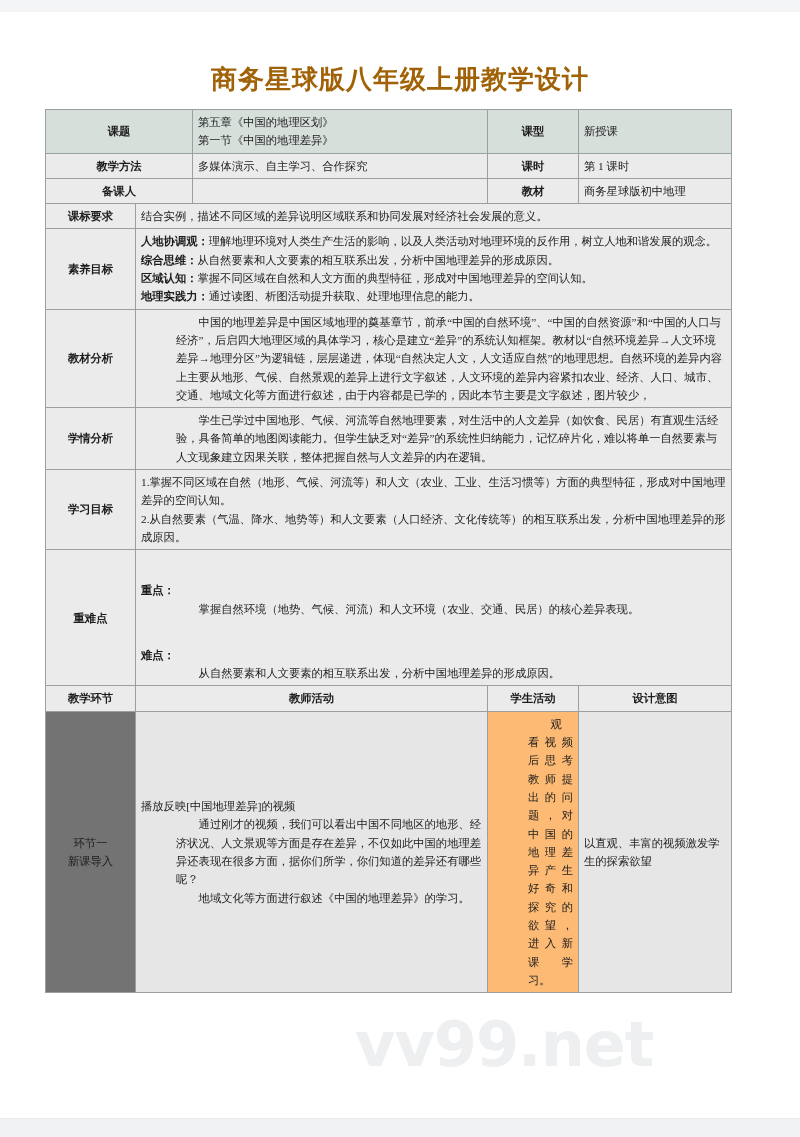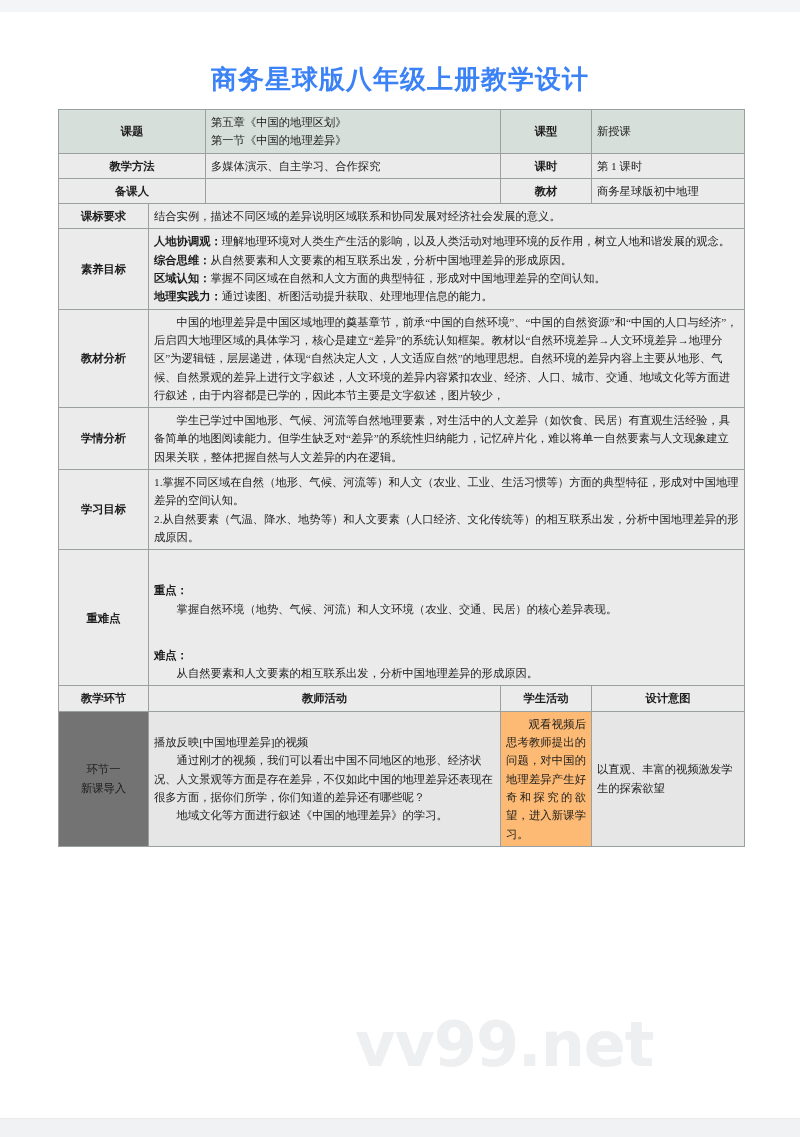--- a/index.html
+++ b/index.html
@@ -49,27 +49,27 @@
     z-index: 1;
   }
   .doc-title {
     position: absolute;
     left: 0;
     top: 62px;
     width: 800px;
     text-align: center;
     font-size: 26px;
     font-weight: bold;
-    color: #3b82f6;
+    color: #a16207;
     letter-spacing: 1px;
     font-family: "Liberation Serif", "DejaVu Serif", serif;
   }
   table.main {
     position: absolute;
-    left: 58px;
+    left: 45px;
     top: 109px;
     width: 686px;
     border-collapse: collapse;
     table-layout: fixed;
     z-index: 2;
   }
   table.main td {
     border: 1px solid #9aa0a2;
     vertical-align: middle;
     padding: 3px 5px;
@@ -83,21 +83,21 @@
     font-weight: bold;
     font-size: 13.2px;
     background: #ebebeb;
     white-space: nowrap;
   }
   .lbl-green { background: #d7dfdb; }
   .val { background: #ebebeb; }
   .val-green { background: #d7dfdb; }
   .cell-top { vertical-align: top; }
   .p0 { margin: 0; }
-  .ind { text-indent: 2em; }
+  .ind { text-indent: 2em; margin-left: 35px; }
   .b { font-weight: bold; margin-top: 28px; }
   .proc-title {
     text-align: center;
     font-weight: bold;
     font-size: 13.5px;
     background: #ffffff;
     padding: 5px 0;
   }
   .colhead {
     text-align: center;

